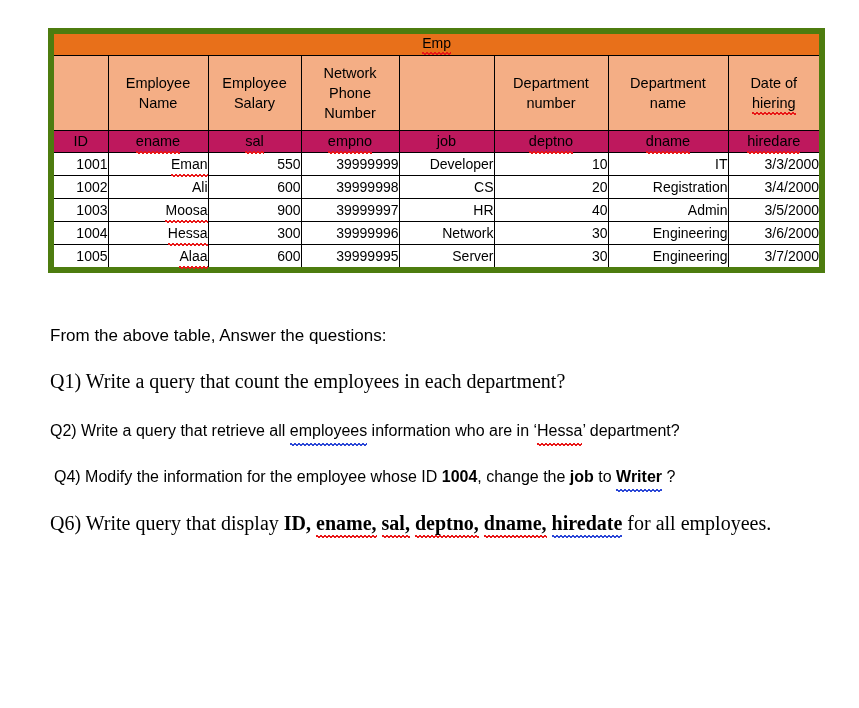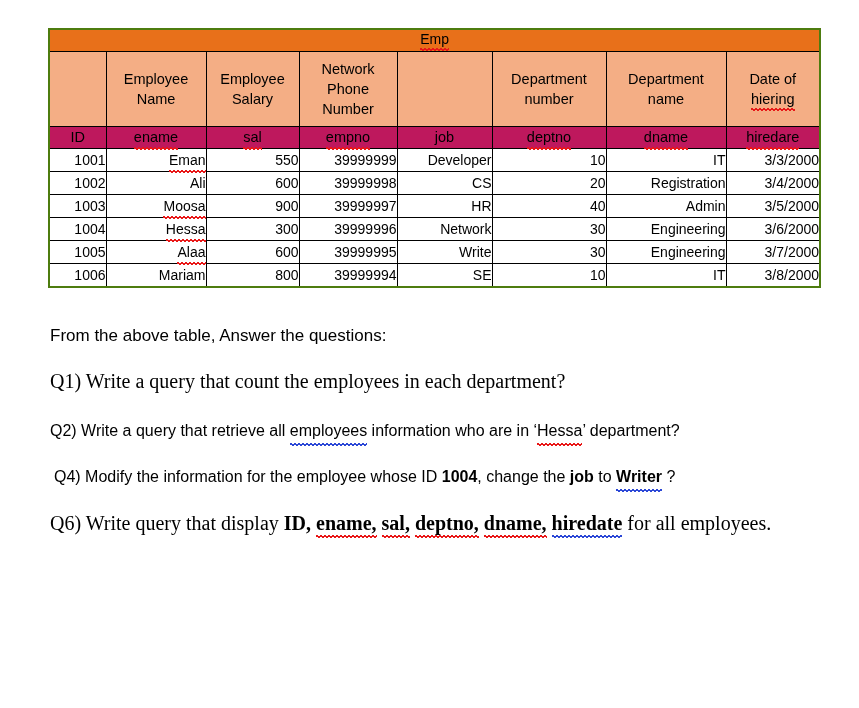--- a/index.html
+++ b/index.html
@@ -20,21 +20,21 @@
   #emp-table-wrap {
     position: absolute;
     left: 48px;
     top: 28px;
     width: 771px;
   }
   table.emp {
     border-collapse: collapse;
     table-layout: fixed;
     width: 771px;
-    border: 2px solid #4d7c0f;
+    border: 6px solid #4d7c0f;
   }
   table.emp td, table.emp th {
     border: 1px solid #000;
     text-align: center;
     vertical-align: middle;
     font-weight: normal;
     padding: 0;
   }
   td.title-cell {
     background: #E8701A;
@@ -221,35 +221,25 @@
         <td>Network</td>
         <td>30</td>
         <td>Engineering</td>
         <td>3/6/2000</td>
       </tr>
       <tr class="datarow">
         <td>1005</td>
         <td><span class="sq-red">Alaa</span></td>
         <td>600</td>
         <td>39999995</td>
-        <td>Write</td>
+        <td>Server</td>
         <td>30</td>
         <td>Engineering</td>
         <td>3/7/2000</td>
       </tr>
-      <tr class="datarow">
-        <td>1006</td>
-        <td>Mariam</td>
-        <td>800</td>
-        <td>39999994</td>
-        <td>SE</td>
-        <td>10</td>
-        <td>IT</td>
-        <td>3/8/2000</td>
-      </tr>
     </tbody>
   </table>
 </div>
 
 <div id="questions">
 
   <p class="q-intro">From the above table, Answer the questions:</p>
 
   <p class="q-serif q-gap-1">Q1) Write a query that count the employees in each department?</p>
 

